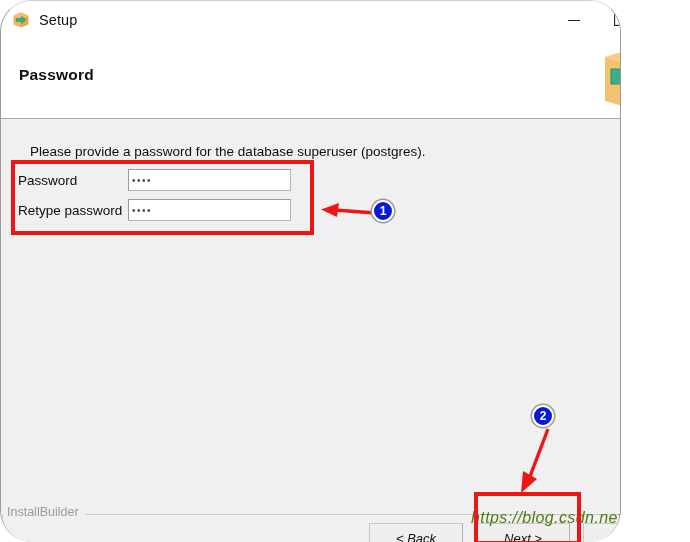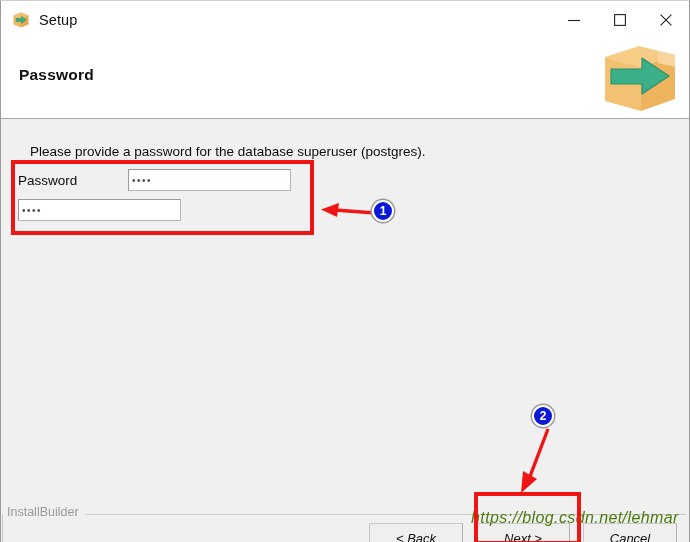--- a/index.html
+++ b/index.html
@@ -9,28 +9,29 @@
   }
   body {
     width: 690px;
     height: 542px;
     font-family: "Liberation Sans", sans-serif;
     overflow: hidden;
   }
 
   #window {
     position: relative;
-    width: 690px;
+    width: 621px;
     height: 542px;
     box-sizing: border-box;
     border-left: 1px solid #9b9b9b;
     border-right: 1px solid #9b9b9b;
     border-top: 1px solid #cfcfcf;
     background: #f0f0f0;
     overflow: hidden;
+    border-radius: 32px;
   }
 
   
   #titlebar {
     position: absolute;
     left: 0; top: 0;
     width: 688px;
     height: 38px;
     background: #ffffff;
     display: flex;
@@ -305,20 +306,21 @@
 
   <div id="body-area">
     <div id="intro-text">Please provide a password for the database superuser (postgres).</div>
 
     <div class="field-row" id="row-password">
       <span class="field-label">Password</span>
       <input class="pw-input" type="password" value="xxxx" style="">
     </div>
 
     <div class="field-row" id="row-retype">
+      <span class="field-label">Retype password</span>
       <input class="pw-input" type="password" value="xxxx" style="">
     </div>
   </div>
 
   <div id="bottom-area">
     <div id="bottom-sep"></div>
     <div id="bottom-sep-left"></div>
     <div id="installbuilder-label">InstallBuilder</div>
     <div id="buttons">
       <button class="dlg-btn">&lt; Back</button>

